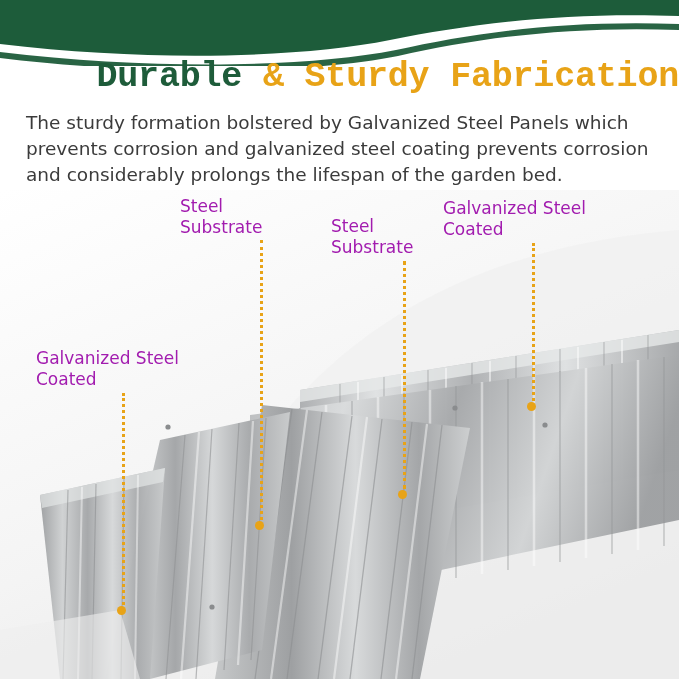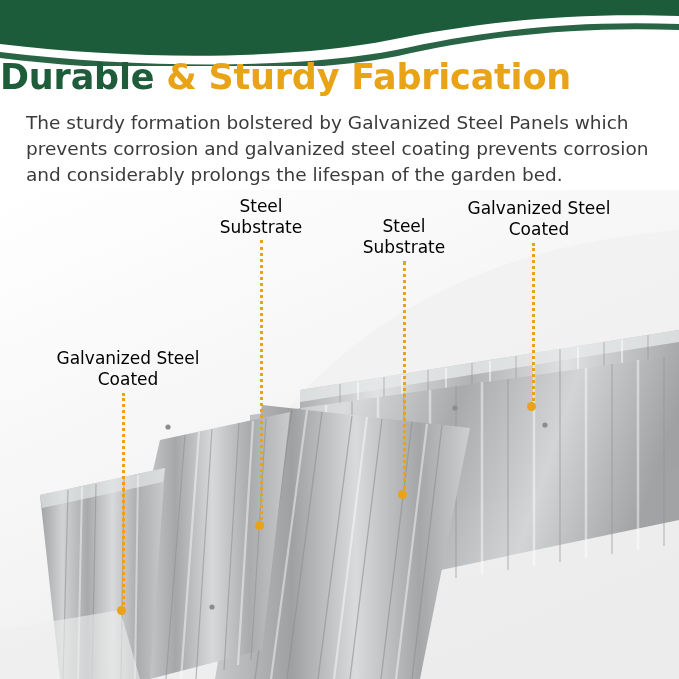--- a/index.html
+++ b/index.html
@@ -27,25 +27,26 @@
     overflow: hidden;
     pointer-events: none;
   }
 
   
   .headline {
     position: absolute;
     top: 57px;
     left: 0;
     width: 679px;
-    text-align: left;
+    text-align: right;
     font-size: 35px;
     font-weight: bold;
     letter-spacing: -0.2px;
     white-space: nowrap;
+    font-family: Liberation Mono, monospace;
   }
   .headline .part-a { color: #1e5c3a; }
   .headline .part-amp { color: #e8a317; }
   .headline .part-b { color: #e8a317; }
 
   
   .subhead {
     position: absolute;
     top: 110px;
     left: 26px;
@@ -63,24 +64,23 @@
     width: 679px;
     height: 489px;
     overflow: hidden;
     background: #ffffff;
   }
   .photo svg { display: block; }
 
   
   .callout {
     position: absolute;
-    color: #000000;
+    color: #a21caf;
     font-size: 17px;
     line-height: 21px;
-    text-align: center;
     white-space: pre-line;
   }
   .c1 { top: 348px; left: 36px;  width: 184px; }
   .c2 { top: 196px; left: 180px; width: 162px; }
   .c3 { top: 216px; left: 331px; width: 146px; }
   .c4 { top: 198px; left: 443px; width: 192px; }
 
   
   .leader {
     position: absolute;

